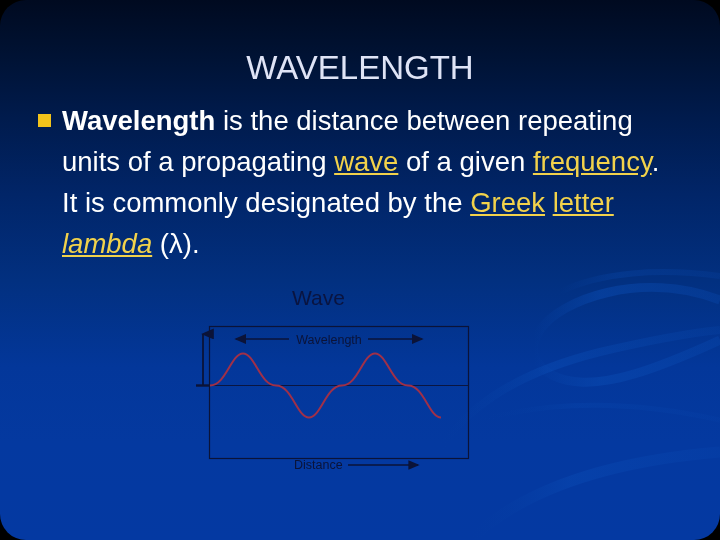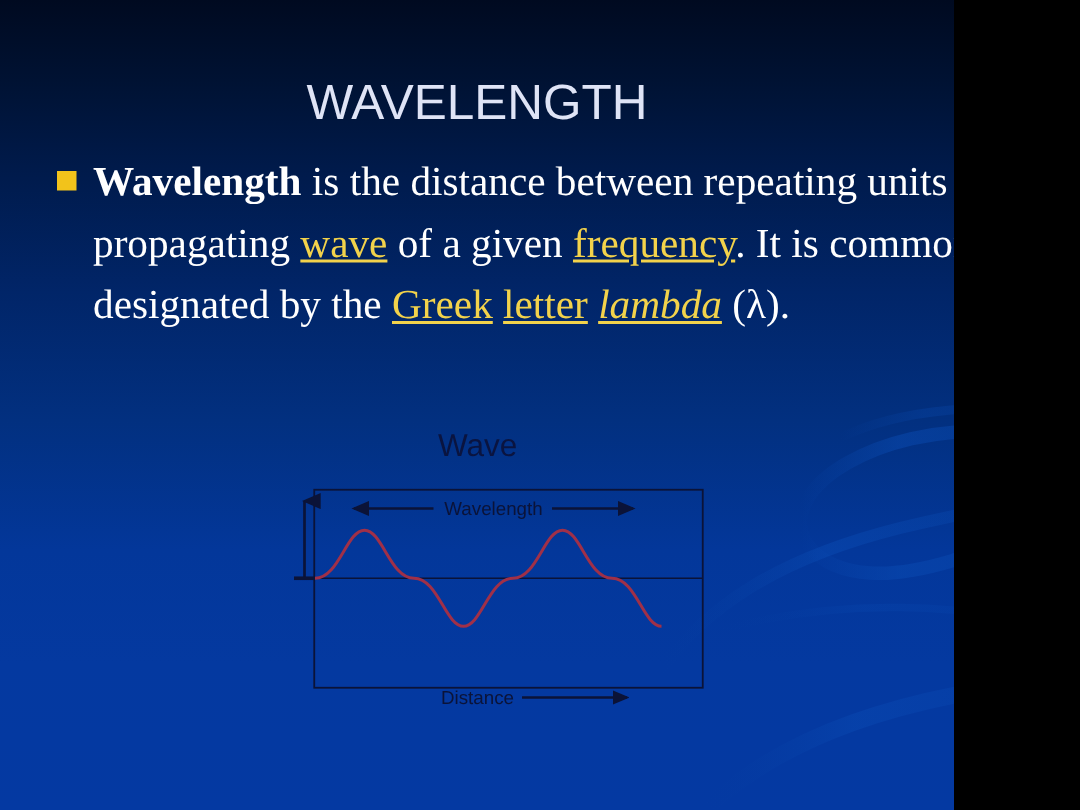--- a/index.html
+++ b/index.html
@@ -2,33 +2,34 @@
 <html><head>
 <meta charset="utf-8">
 <style>
   html, body {
     margin: 0;
     padding: 0;
     background: #000;
   }
   #slide {
     position: relative;
-    width: 636px;
+    width: 720px;
     height: 540px;
     overflow: hidden;
     font-family: "Liberation Sans", sans-serif;
     background: linear-gradient(to bottom,
         #000a20 0%,
         #001233 10%,
         #001b4d 22%,
         #012568 36%,
         #023080 52%,
         #03379a 68%,
         #0439a0 82%,
         #0439a2 100%);
+    border-radius: 26px;
   }
 
   
   #swirls {
     position: absolute;
     inset: 0;
     pointer-events: none;
   }
 
   
@@ -65,21 +66,20 @@
     margin-top: 14px;
     margin-right: 11px;
   }
   .bullet-text {
     flex: 1 1 auto;
     color: #ffffff;
     font-size: 27.5px;
     line-height: 41px;
     font-weight: 400;
     text-indent: 0;
-    font-family: Liberation Serif, serif;
   }
   .bullet-text .lead {
     font-weight: bold;
   }
   .link {
     color: #f2d24b;
     text-decoration: underline;
     text-underline-offset: 2px;
   }
   .link.ital {

